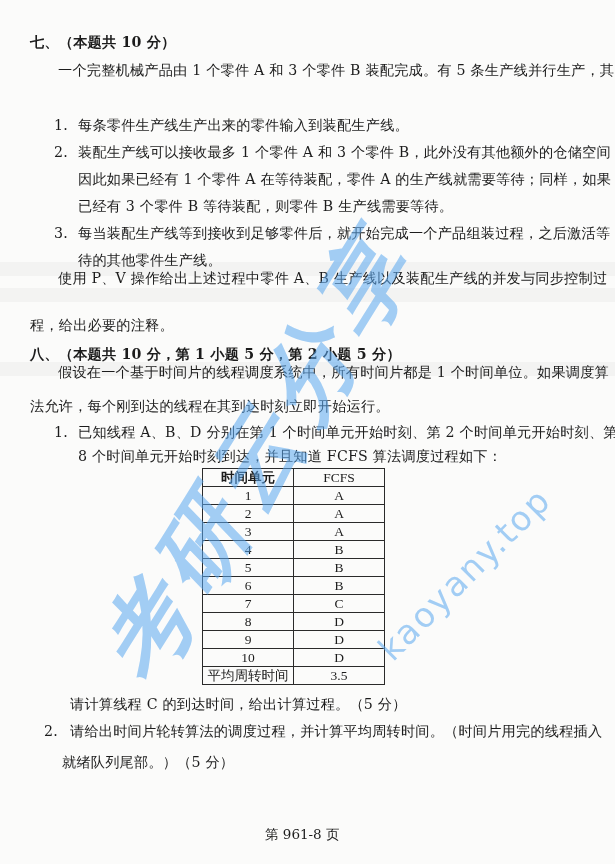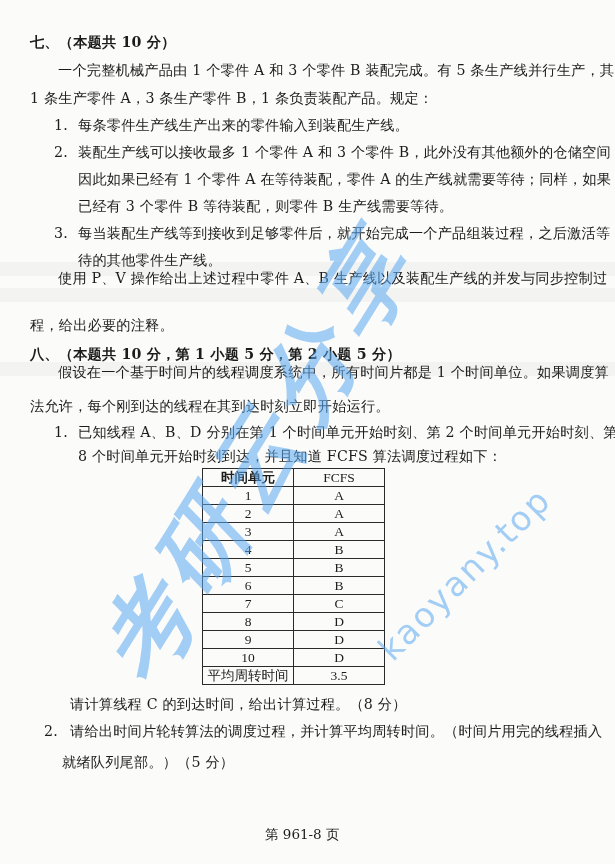--- a/index.html
+++ b/index.html
@@ -36,21 +36,20 @@
 <body>
 
 <div class="page">
 
   <div class="scan-shade" style="top:262px;"></div>
   <div class="scan-shade" style="top:288px;"></div>
   <div class="scan-shade" style="top:362px;"></div>
 
   <div class="line bold" style="left:30px; top:32px;">七、（本题共 10 分）</div>
   <div class="line" style="left:58px; top:60px;">一个完整机械产品由 1 个零件 A 和 3 个零件 B 装配完成。有 5 条生产线并行生产，其中</div>
-  <div class="line" style="left:30px; top:88px;">1 条生产零件 A，3 条生产零件 B，1 条负责装配产品。规定：</div>
 
   <div class="line" style="left:54px; top:115px;">1.</div>
   <div class="line" style="left:78px; top:115px;">每条零件生产线生产出来的零件输入到装配生产线。</div>
 
   <div class="line" style="left:54px; top:142px;">2.</div>
   <div class="line" style="left:78px; top:142px;">装配生产线可以接收最多 1 个零件 A 和 3 个零件 B，此外没有其他额外的仓储空间，</div>
   <div class="line" style="left:78px; top:169px;">因此如果已经有 1 个零件 A 在等待装配，零件 A 的生产线就需要等待；同样，如果</div>
   <div class="line" style="left:78px; top:196px;">已经有 3 个零件 B 等待装配，则零件 B 生产线需要等待。</div>
 
   <div class="line" style="left:54px; top:223px;">3.</div>
@@ -114,21 +113,21 @@
           <td>10</td>
           <td>D</td>
         </tr>
     <tr>
       <td>平均周转时间</td>
       <td>3.5</td>
     </tr>
   </tbody>
     </table>
 
-  <div class="line" style="left:70px; top:694px;">请计算线程 C 的到达时间，给出计算过程。（8 分）</div>
+  <div class="line" style="left:70px; top:694px;">请计算线程 C 的到达时间，给出计算过程。（5 分）</div>
 
   <div class="line" style="left:44px; top:721px;">2.</div>
   <div class="line" style="left:70px; top:721px;">请给出时间片轮转算法的调度过程，并计算平均周转时间。（时间片用完的线程插入</div>
   <div class="line" style="left:62px; top:752px;">就绪队列尾部。）（5 分）</div>
 
   <div class="footer">第 961-8 页</div>
 
   <div class="watermark wm-cn">考研云分享</div>
   <div class="watermark wm-en">kaoyany.top</div>
 </div>

